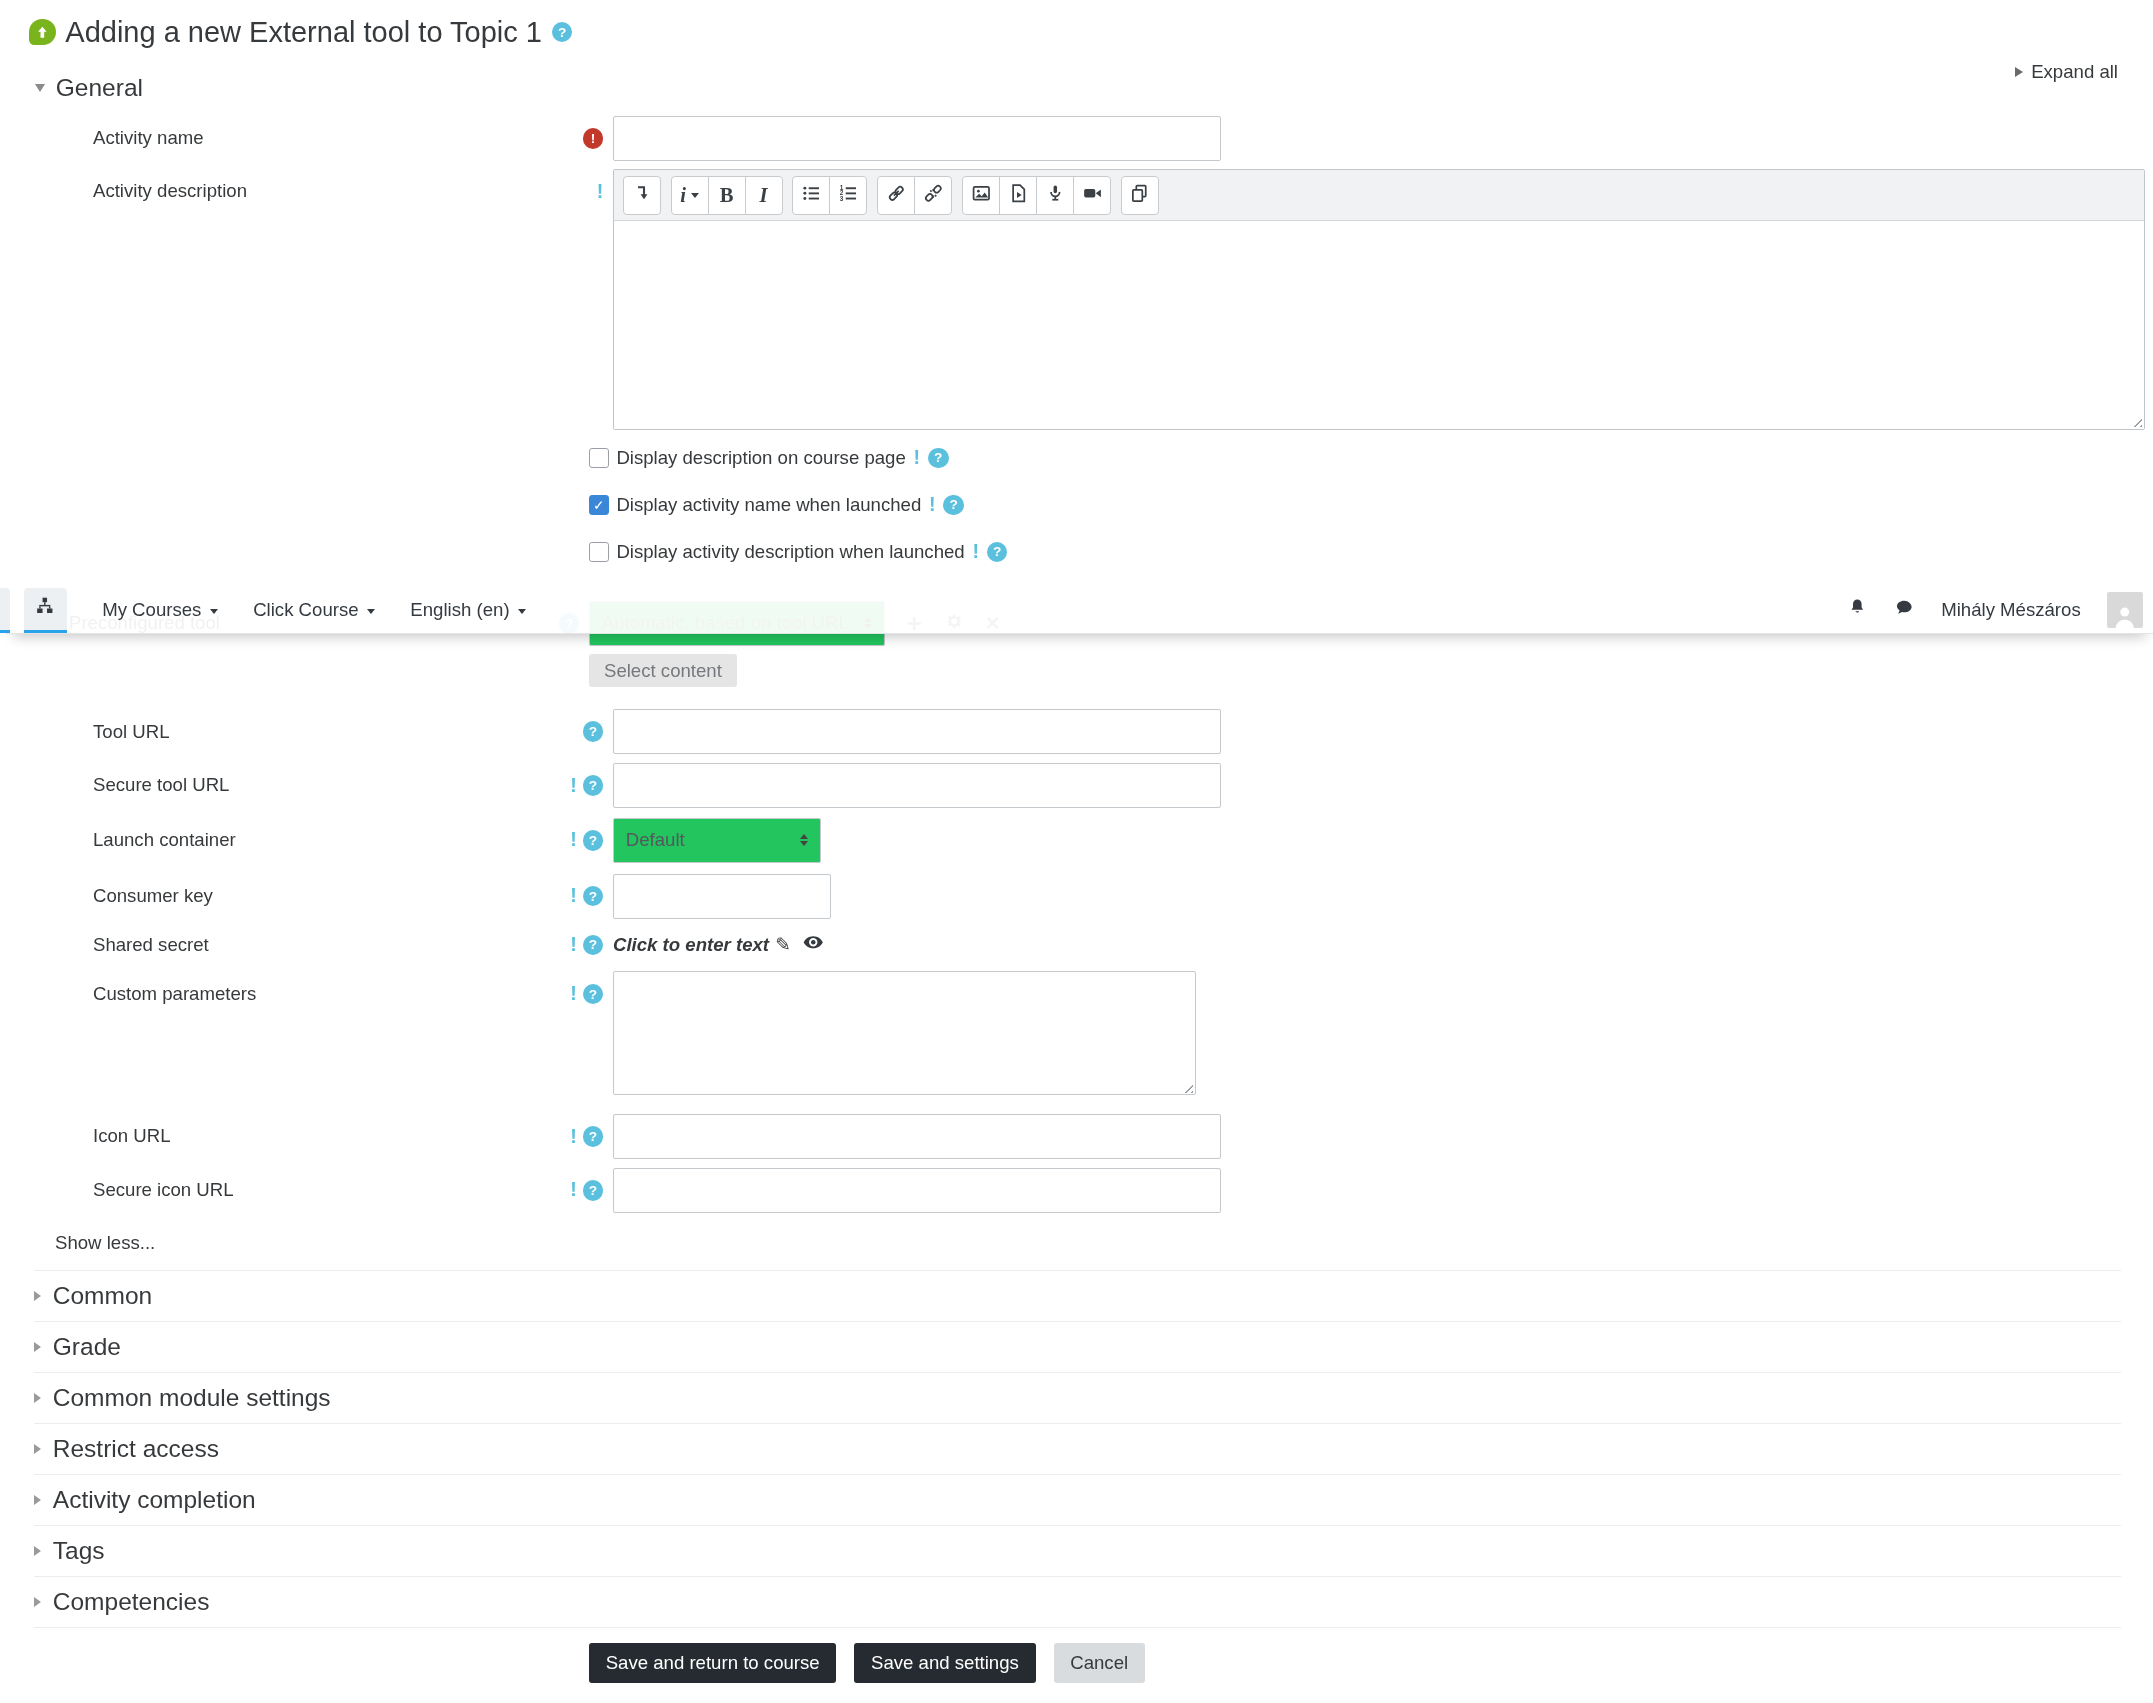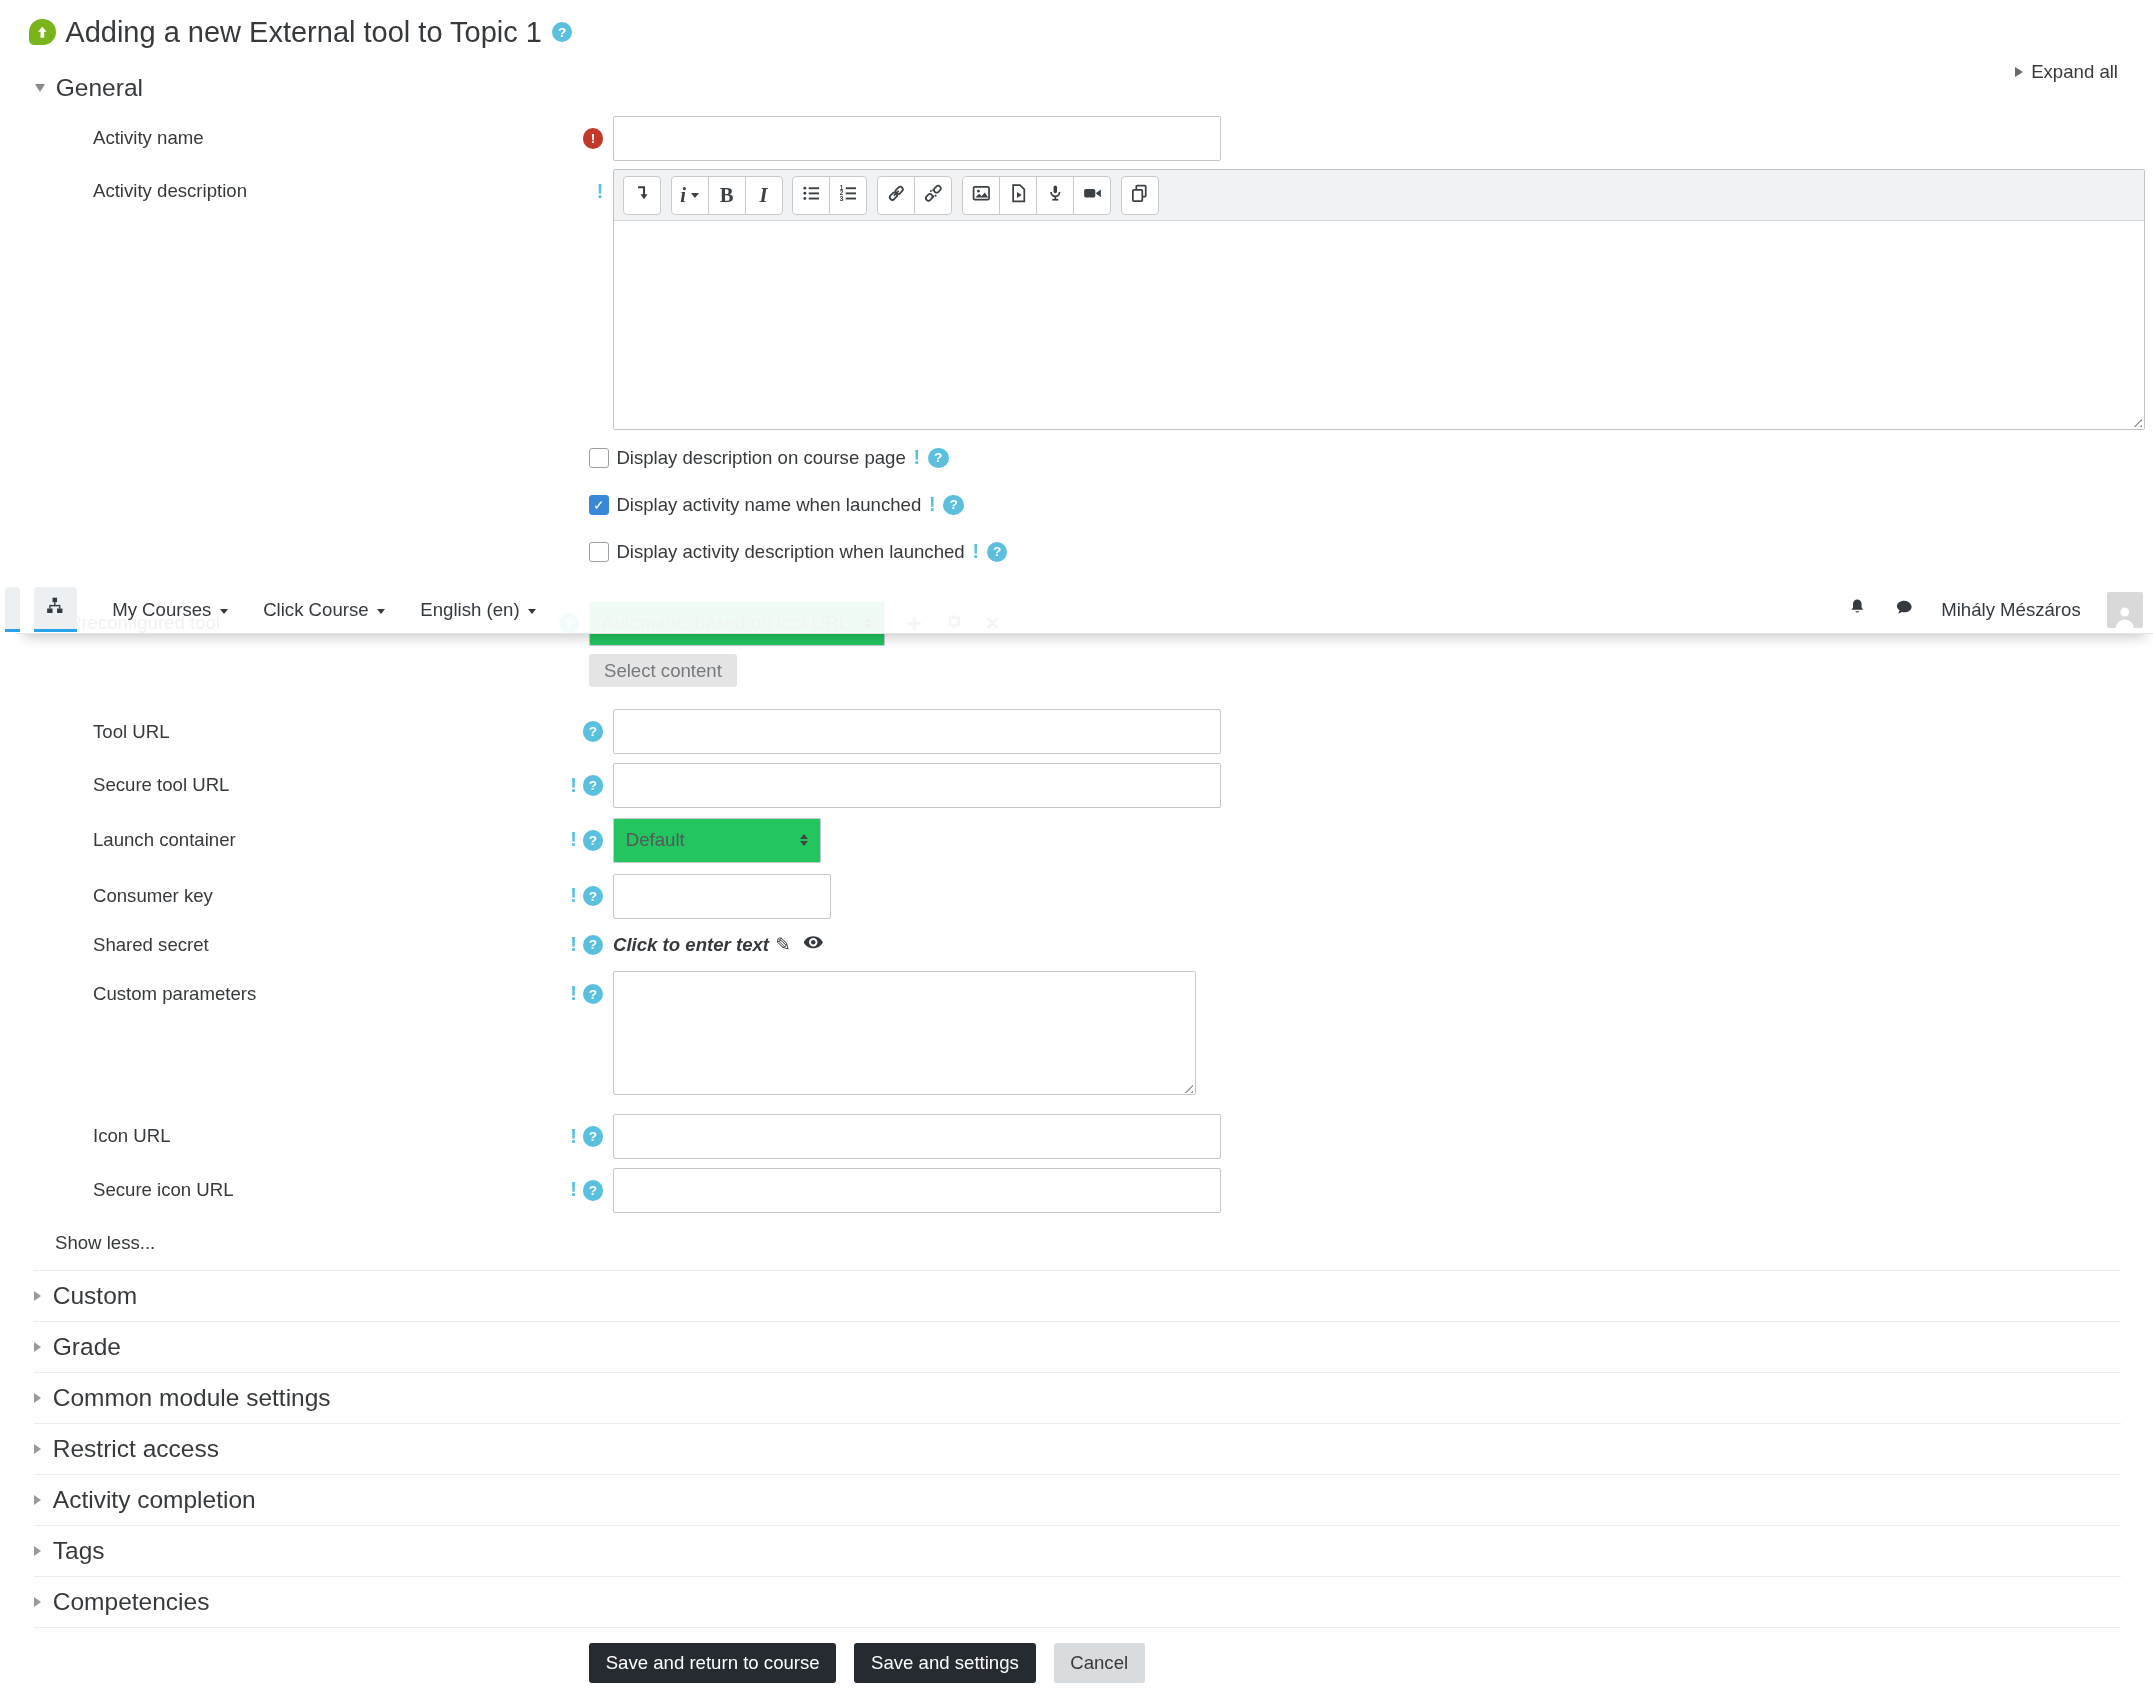--- a/index.html
+++ b/index.html
@@ -76,23 +76,23 @@
   .sel-212 { width:208px; }
   .updown { display:flex; flex-direction:column; gap:2px; margin-left:9.8px; }
   .updown i { display:block; width:0; height:0; border-left:4.9px solid transparent; border-right:4.9px solid transparent; }
   .updown .u { border-bottom:5.9px solid #444; }
   .updown .d { border-top:5.9px solid #444; }
   .pre-icons { display:flex; align-items:center; gap:21.6px; margin-left:21.6px; color:#6a7074; }
   .plus-ic { font-size:26.5px; font-weight:bold; line-height:1; }
   .x-ic { font-size:23.5px; font-weight:bold; line-height:1; }
   .gear-ic svg { width:20.6px; height:20.6px; fill:#6a7074; }
 
-  .navbar { position:absolute; top:0; left:16px; right:0; height:47px; z-index:2;
+  .navbar { position:absolute; top:0; left:6px; right:0; height:47px; z-index:2;
     background:rgba(255,255,255,0.93); border-bottom:1px solid #e4e4e4;
-    box-shadow:0 10.8px 12.7px -7.8px rgba(0,0,0,0.22); display:flex; align-items:flex-start;gap:8px; }
+    box-shadow:0 10.8px 12.7px -7.8px rgba(0,0,0,0.22); display:flex; align-items:center;gap:8px; }
   .nav-tab { width:43px; height:45px; background:#edf0f2; border-radius:3.9px 3.9px 0 0; border-bottom:3.9px solid #2aa3ea;
     display:flex; align-items:center; justify-content:center; flex:none; cursor:pointer; }
   .nav-tab.cut { width:14.7px; margin-left:-10.8px; margin-right:5.9px; }
   .nav-tab svg { width:21.6px; height:21.6px; fill:#343a40; }
   .nav-menu { display:flex; gap:35px; margin-left:27.4px; align-items:center; height:100%; }
   .nav-item { display:flex; align-items:center; gap:8.8px; color:#343a40; cursor:pointer; }
   .nav-caret { width:0; height:0; border-top:5.9px solid #343a40; border-left:4.4px solid transparent; border-right:4.4px solid transparent; margin-top:2px; }
   .nav-right { margin-left:auto; display:flex; align-items:center; gap:26.5px; padding-right:9.8px; height:100%; }
   .nav-ic svg { width:20.6px; height:20.6px; fill:#343a40; }
   .username { color:#343a40; }
@@ -495,21 +495,21 @@
       </span>
   </div>
   <input class="txt w620" type="text" style="">
 </div>
 
 <div class="show-less">Show less...</div>
 
 <div class="sections">
   <div class="sec">
     <span class="sec-tri"></span>
-    <span>Custom</span>
+    <span>Common</span>
   </div>
   <div class="sec">
     <span class="sec-tri"></span>
     <span>Grade</span>
   </div>
   <div class="sec">
     <span class="sec-tri"></span>
     <span>Common module settings</span>
   </div>
   <div class="sec">

